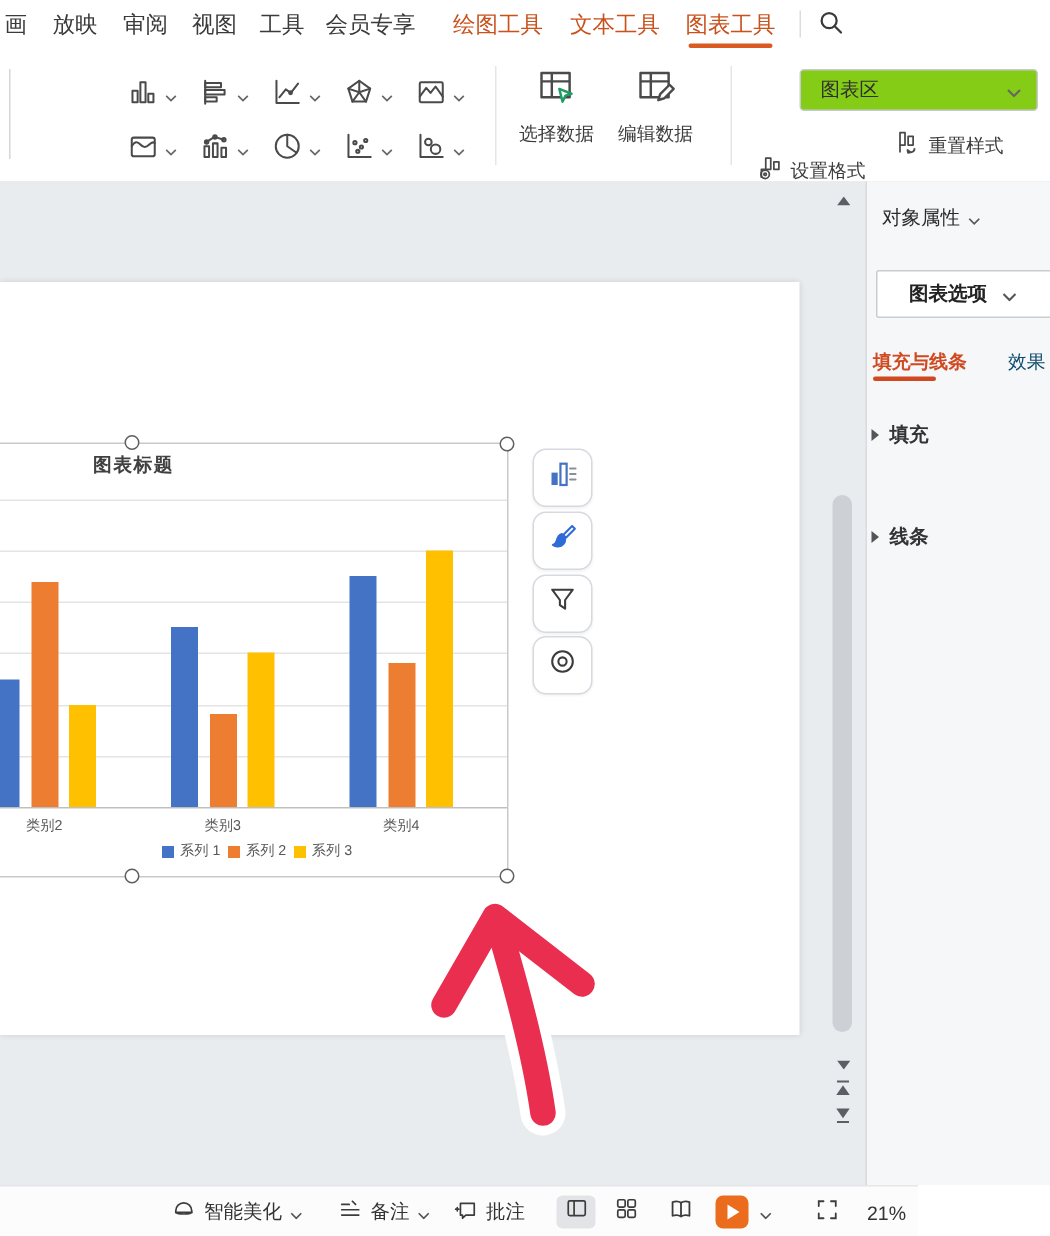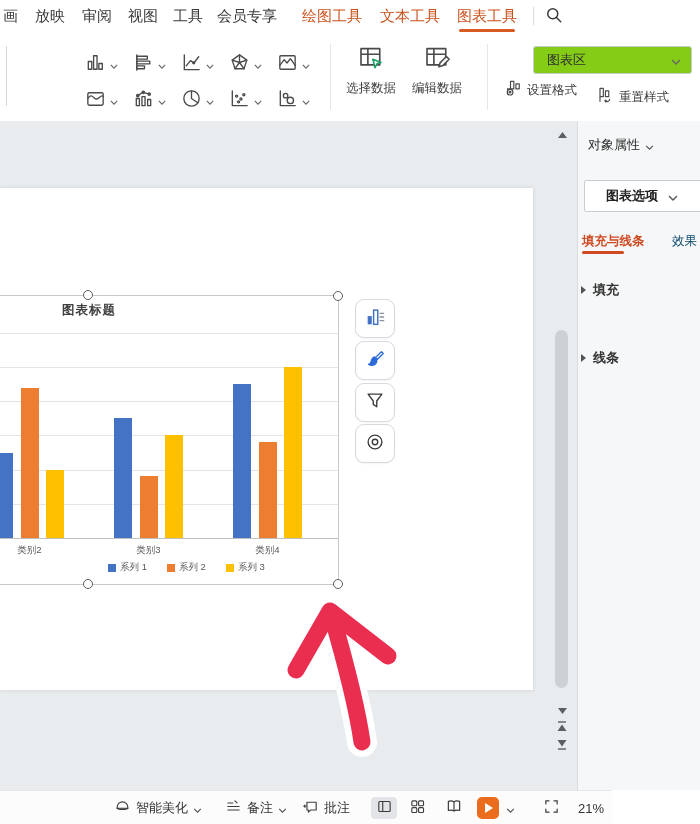--- a/index.html
+++ b/index.html
@@ -33,21 +33,21 @@
 
   
   .sel-line{position:absolute;background:#c9c9c9;}
   .handle{position:absolute;width:10px;height:10px;border:1.4px solid #5f5f5f;border-radius:50%;background:#fff;box-sizing:border-box;}
 
   #chart-title{position:absolute;left:62px;top:114px;font-size:12.5px;font-weight:bold;color:#404040;letter-spacing:1px;}
   .gridline{position:absolute;left:0;width:338px;height:1px;background:#e4e4e4;}
   .gridline.axis{background:#bfbfbf;}
   .bar{position:absolute;}
   .cat-label{position:absolute;width:60px;text-align:center;font-size:9.5px;color:#595959;}
-  #legend{position:absolute;left:108px;top:373px;display:flex;gap:20px;align-items:center;}
+  #legend{position:absolute;left:108px;top:373px;display:flex;gap:5px;align-items:center;}
   .leg-item{display:flex;align-items:center;gap:4px;font-size:9.5px;color:#595959;white-space:nowrap;}
   .leg-sw{width:8px;height:8px;display:inline-block;}
 
   
   .float-btn{position:absolute;left:355px;width:38px;height:37px;background:#fff;border:1px solid #d6d9de;border-radius:9px;box-shadow:0 1px 2px rgba(0,0,0,0.05);display:flex;align-items:center;justify-content:center;}
 
   
   #vscroll-thumb{position:absolute;left:555px;top:209px;width:13px;height:358px;background:#cdd1d5;border-radius:7px;}
   .scroll-glyph{position:absolute;left:556px;width:12px;text-align:center;}
   #side-divider{position:absolute;left:577px;top:0;width:1px;height:669px;background:#d9dcdf;}
@@ -240,21 +240,21 @@
 
     <div class="rb-sep" style="left:487px;"></div>
 
     <div id="chartarea-select">
       <span>图表区</span>
       <span class="chev"><svg width="10" height="6" viewBox="0 0 10 6" fill="none" stroke="#666" stroke-width="1.4">
             <path d="M1 1l4 4 4-4"></path>
           </svg></span>
     </div>
 
-    <div class="mini-btn" style="left:503px;top:46px;">
+    <div class="mini-btn" style="left:503px;top:70px;">
       <span>
         <svg width="20" height="20" viewBox="0 0 24 24" fill="none" stroke="#4a4a4a" stroke-width="1.4" stroke-linejoin="round">
             <rect x="9" y="4" width="4" height="9"></rect>
             <rect x="15.5" y="7" width="4" height="6"></rect>
             <path d="M9 13H5.5V20"></path>
             <circle cx="8.5" cy="17" r="3.4"></circle>
             <circle cx="8.5" cy="17" r="1"></circle>
           </svg>
       </span>
       <span class="rb-label">设置格式</span>

